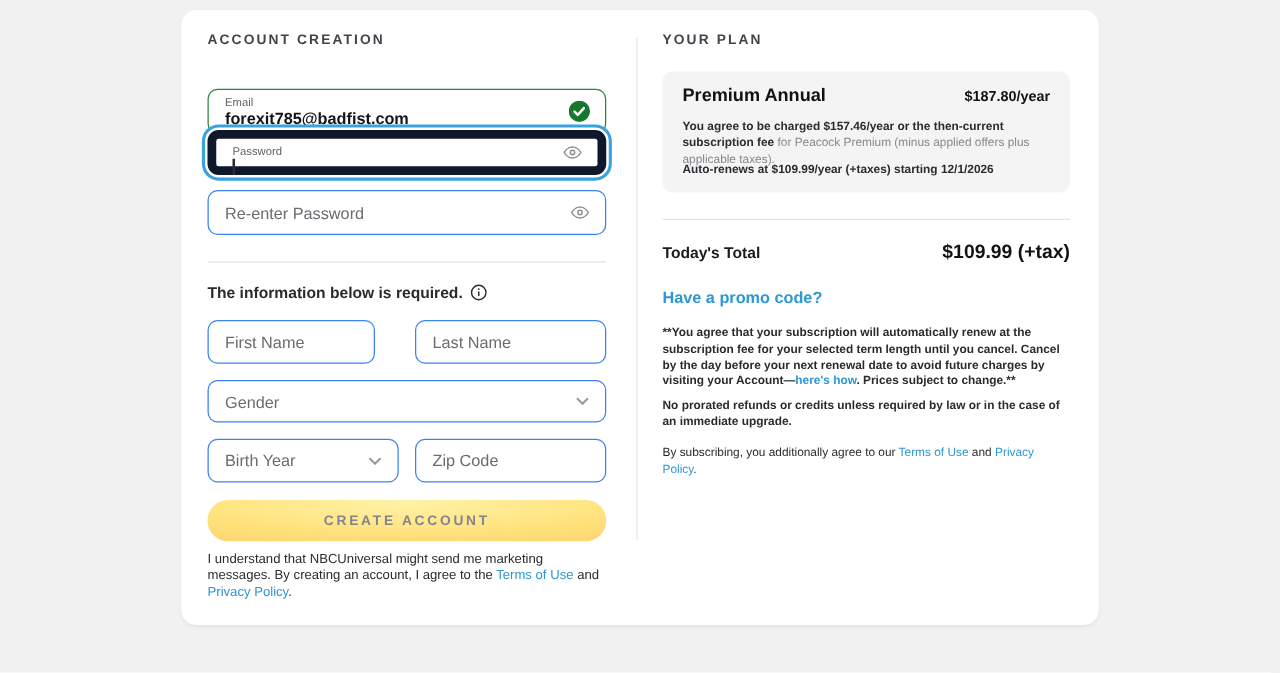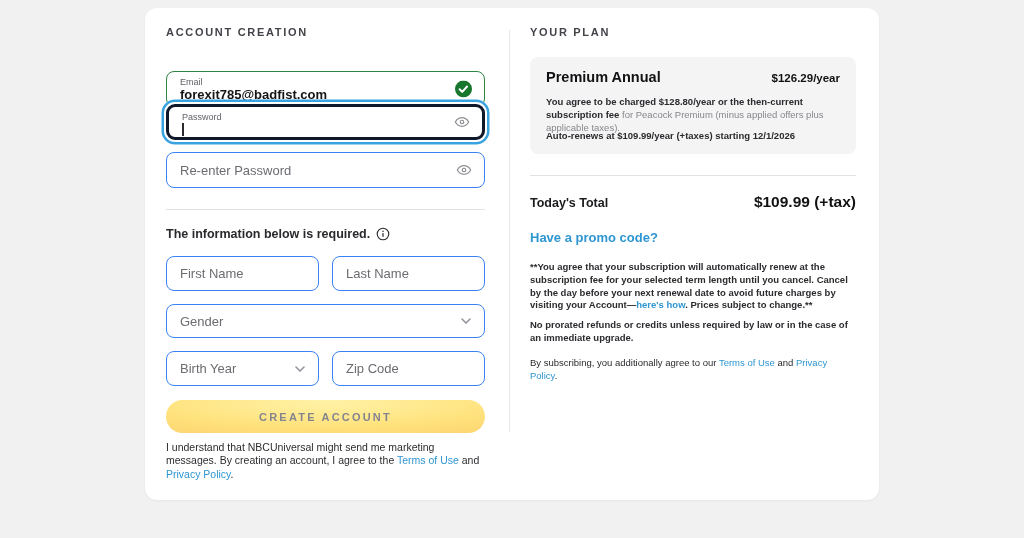--- a/index.html
+++ b/index.html
@@ -22,21 +22,21 @@
     font-size: 11px; font-weight: 700; letter-spacing: 1.7px;
     color: #43434a;
   }
 
   
   .field {
     background: #fff; border: 1px solid #3b82f6; border-radius: 8px;
   }
   .field-email { border: 1.5px solid var(--c-green_border, #2e8540); }
   .field-focus {
-    border: 3px solid #0f172a;
+    border: 7px solid #0f172a;
     box-shadow: 0 0 0 2px #ffffff, 0 0 0 4.5px var(--c-focus_blue, #38a3e0);
     border-radius: 9px;
   }
   .tiny-label {
     position: absolute; left: 13px; top: 5px;
     font-size: 9px; color: #616167;
   }
   .field-value {
     position: absolute; left: 13px; top: 15px; right: 40px;
     font-size: 13px; font-weight: 700; color: #141416;
@@ -130,21 +130,21 @@
       <span>The information below is required.</span>
       <span style="display:flex;">
         <svg width="14" height="14" viewBox="0 0 16 16">
           <circle cx="8" cy="8" r="6.6" fill="none" stroke="#2c2c30" stroke-width="1.3"></circle>
           <circle cx="8" cy="4.9" r="0.9" fill="#2c2c30"></circle>
           <rect x="7.3" y="6.8" width="1.4" height="4.6" rx="0.7" fill="#2c2c30"></rect>
         </svg>
       </span>
     </div>
 
-    <div class="abs field" style="left:21px; top:248px; width:153px; height:35px;">
+    <div class="abs field" style="left:21px; top:248px; width:134px; height:35px;">
       <input class="text-input" type="text" style="padding-right: 12px;" placeholder="First Name">
     </div>
     <div class="abs field" style="left:187px; top:248px; width:153px; height:35px;">
       <input class="text-input" type="text" style="padding-right: 12px;" placeholder="Last Name">
     </div>
 
     <div class="abs field select-box" style="left:21px; top:296px; width:319px; height:34px;">
       <span>Gender</span>
       <span style="display:flex;">
         <svg width="10" height="6" viewBox="0 0 10 6">
@@ -168,22 +168,22 @@
     <button class="abs cta-button" style="left:21px; top:392px;">CREATE ACCOUNT</button>
 
     <div class="abs fine-print" style="left:21px; top:433px; width:322px;"><span class="seg-normal">I understand that NBCUniversal might send me marketing messages. By creating an account, I agree to the </span><span class="seg-link">Terms of Use</span><span class="seg-normal"> and </span><span class="seg-link">Privacy Policy</span><span class="seg-normal">.</span></div>
 
     <div class="abs vr" style="left:364px; top:22px; height:402px;"></div>
 
     <div class="abs col-heading" style="left:385px; top:18px;">YOUR PLAN</div>
 
     <div class="abs plan-box" style="left:385px; top:49px; width:326px; height:97px;">
       <div class="abs plan-name" style="left:16px; top:12px;">Premium Annual</div>
-      <div class="abs plan-price" style="right:16px; top:15px;">$126.29/year</div>
-      <div class="abs micro" style="left:16px; top:39px; width:294px;"><span class="seg-bold">You agree to be charged $128.80/year or the then-current subscription fee</span><span class="seg-muted"> for Peacock Premium (minus applied offers plus applicable taxes).</span></div>
+      <div class="abs plan-price" style="right:16px; top:15px;">$187.80/year</div>
+      <div class="abs micro" style="left:16px; top:39px; width:294px;"><span class="seg-bold">You agree to be charged $157.46/year or the then-current subscription fee</span><span class="seg-muted"> for Peacock Premium (minus applied offers plus applicable taxes).</span></div>
       <div class="abs micro bold" style="left:16px; top:73px; width:294px;">Auto-renews at $109.99/year (+taxes) starting 12/1/2026</div>
     </div>
 
     <div class="abs hr" style="left:385px; top:167px; width:326px;"></div>
 
     <div class="abs" style="left:385px; top:185px; width:326px; display:flex; justify-content:space-between; align-items:baseline;gap:32px;">
       <span class="total-label">Today's Total</span>
       <span class="total-amount">$109.99 (+tax)</span>
     </div>
 

